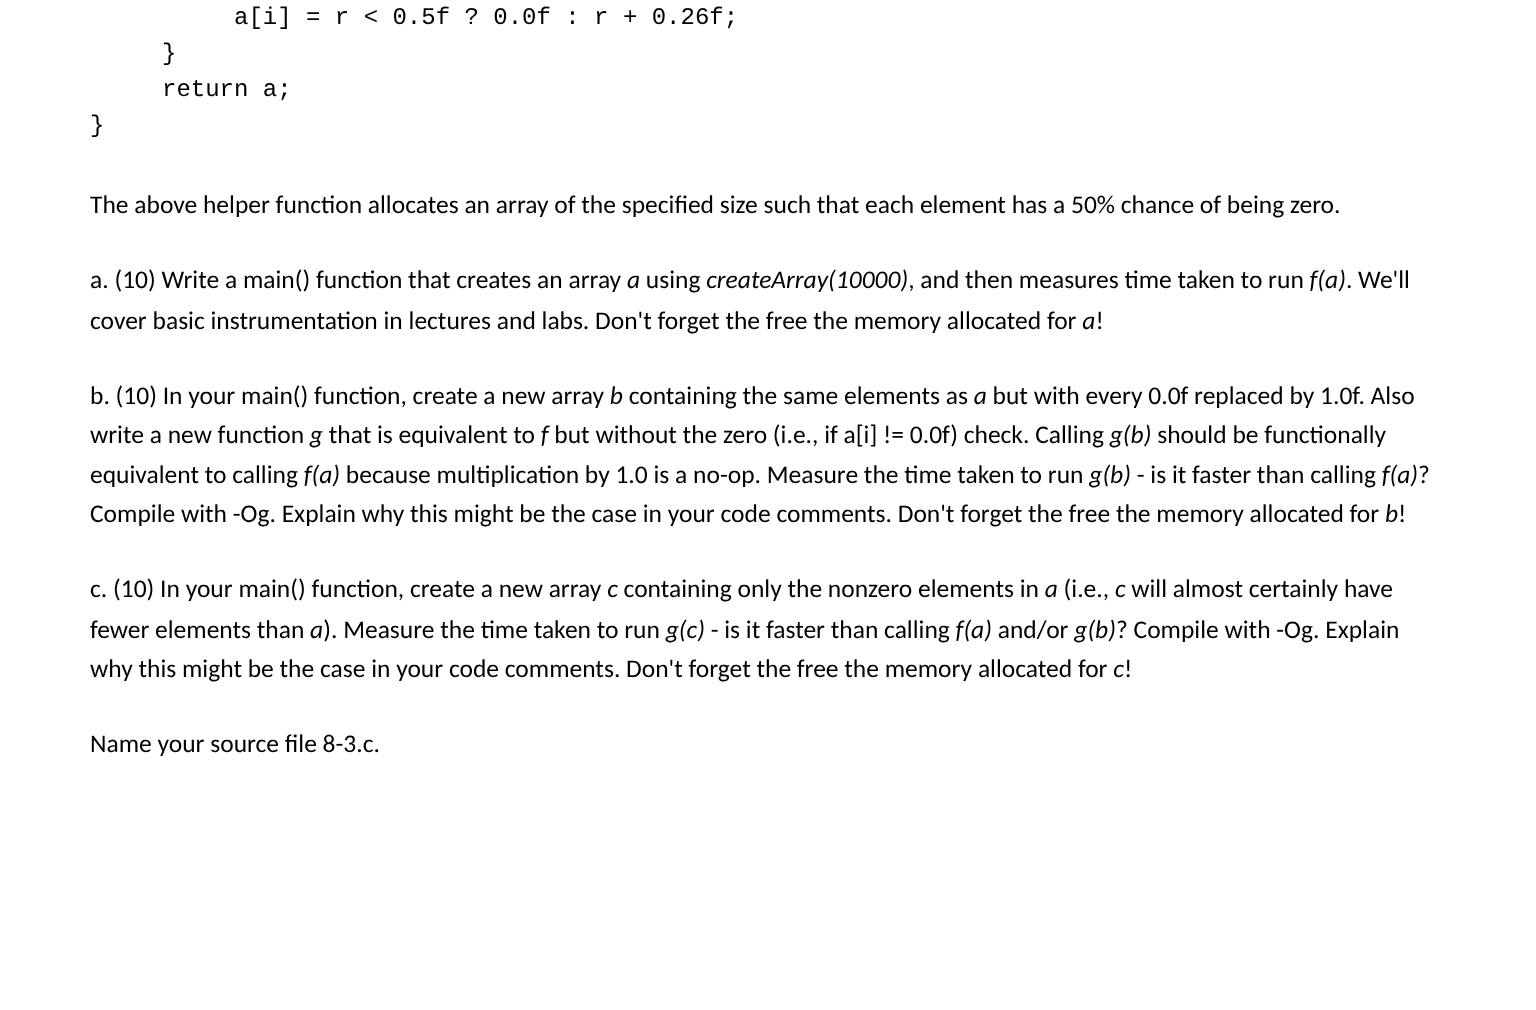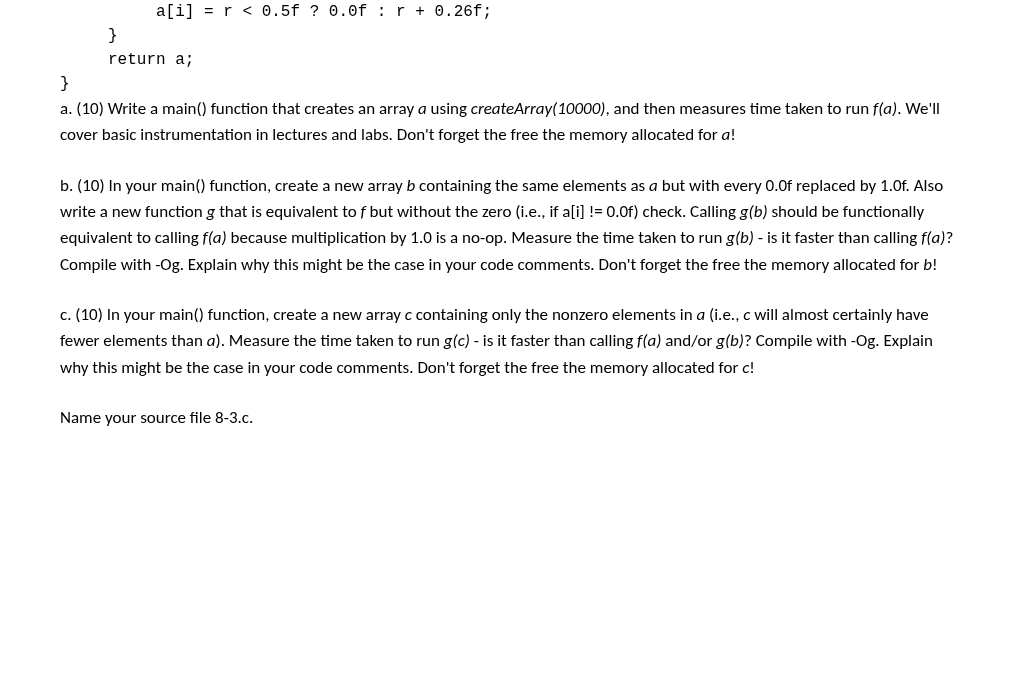--- a/index.html
+++ b/index.html
@@ -13,36 +13,40 @@
       width: 1024px;
     }
     .page {
       padding: 0 60px 30px 60px;
     }
     .code-block {
       font-family: "Courier New", Courier, monospace;
       font-size: 16px;
       line-height: 1.5;
       white-space: pre;
+      margin-bottom: 28px;
     }
     .para {
       margin-bottom: 24px;
     }
     .italic { font-style: italic; }
   </style>
 </head>
 <body>
 
 <div class="page">
 
   <div class="code-block"><span>          a[i] = r &lt; 0.5f ? 0.0f : r + 0.26f;</span>
 <span>     }</span>
 <span>     return a;</span>
 <span>}</span></div>
 
+  <div class="para">
+    <span>The above helper function allocates an array of the specified size such that each element has a 50% chance of being zero.</span>
+  </div>
 
   <div class="para">
     <span>a. (10) Write a main() function that creates an array </span><span class="italic">a</span><span> using </span><span class="italic">createArray(10000)</span><span>, and then measures time taken to run </span><span class="italic">f(a)</span><span>.  We'll cover basic instrumentation in lectures and labs.  Don't forget the free the memory allocated for </span><span class="italic">a</span><span>!</span>
   </div>
 
   <div class="para">
     <span>b. (10) In your main() function, create a new array </span><span class="italic">b</span><span> containing the same elements as </span><span class="italic">a</span><span> but with every 0.0f replaced by 1.0f.  Also write a new function </span><span class="italic">g</span><span> that is equivalent to </span><span class="italic">f</span><span> but without the zero (i.e., if a[i] != 0.0f) check.  Calling </span><span class="italic">g(b)</span><span> should be functionally equivalent to calling </span><span class="italic">f(a)</span><span> because multiplication by 1.0 is a no-op.  Measure the time taken to run </span><span class="italic">g(b)</span><span> - is it faster than calling </span><span class="italic">f(a)</span><span>?  Compile with -Og.  Explain why this might be the case in your code comments.  Don't forget the free the memory allocated for </span><span class="italic">b</span><span>!</span>
   </div>
 
   <div class="para">

